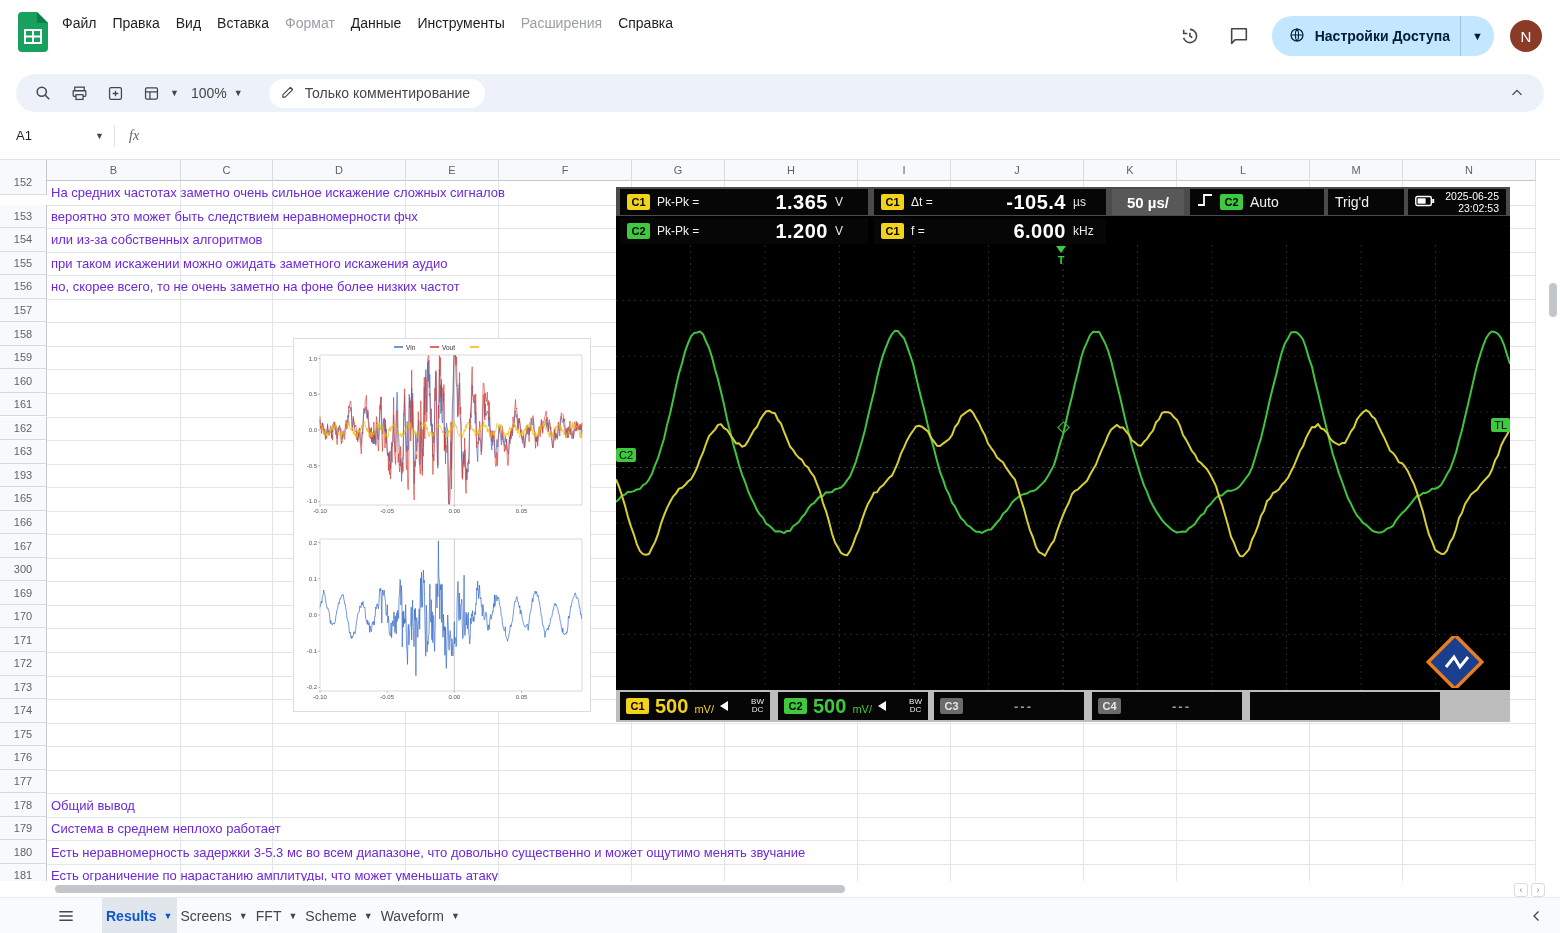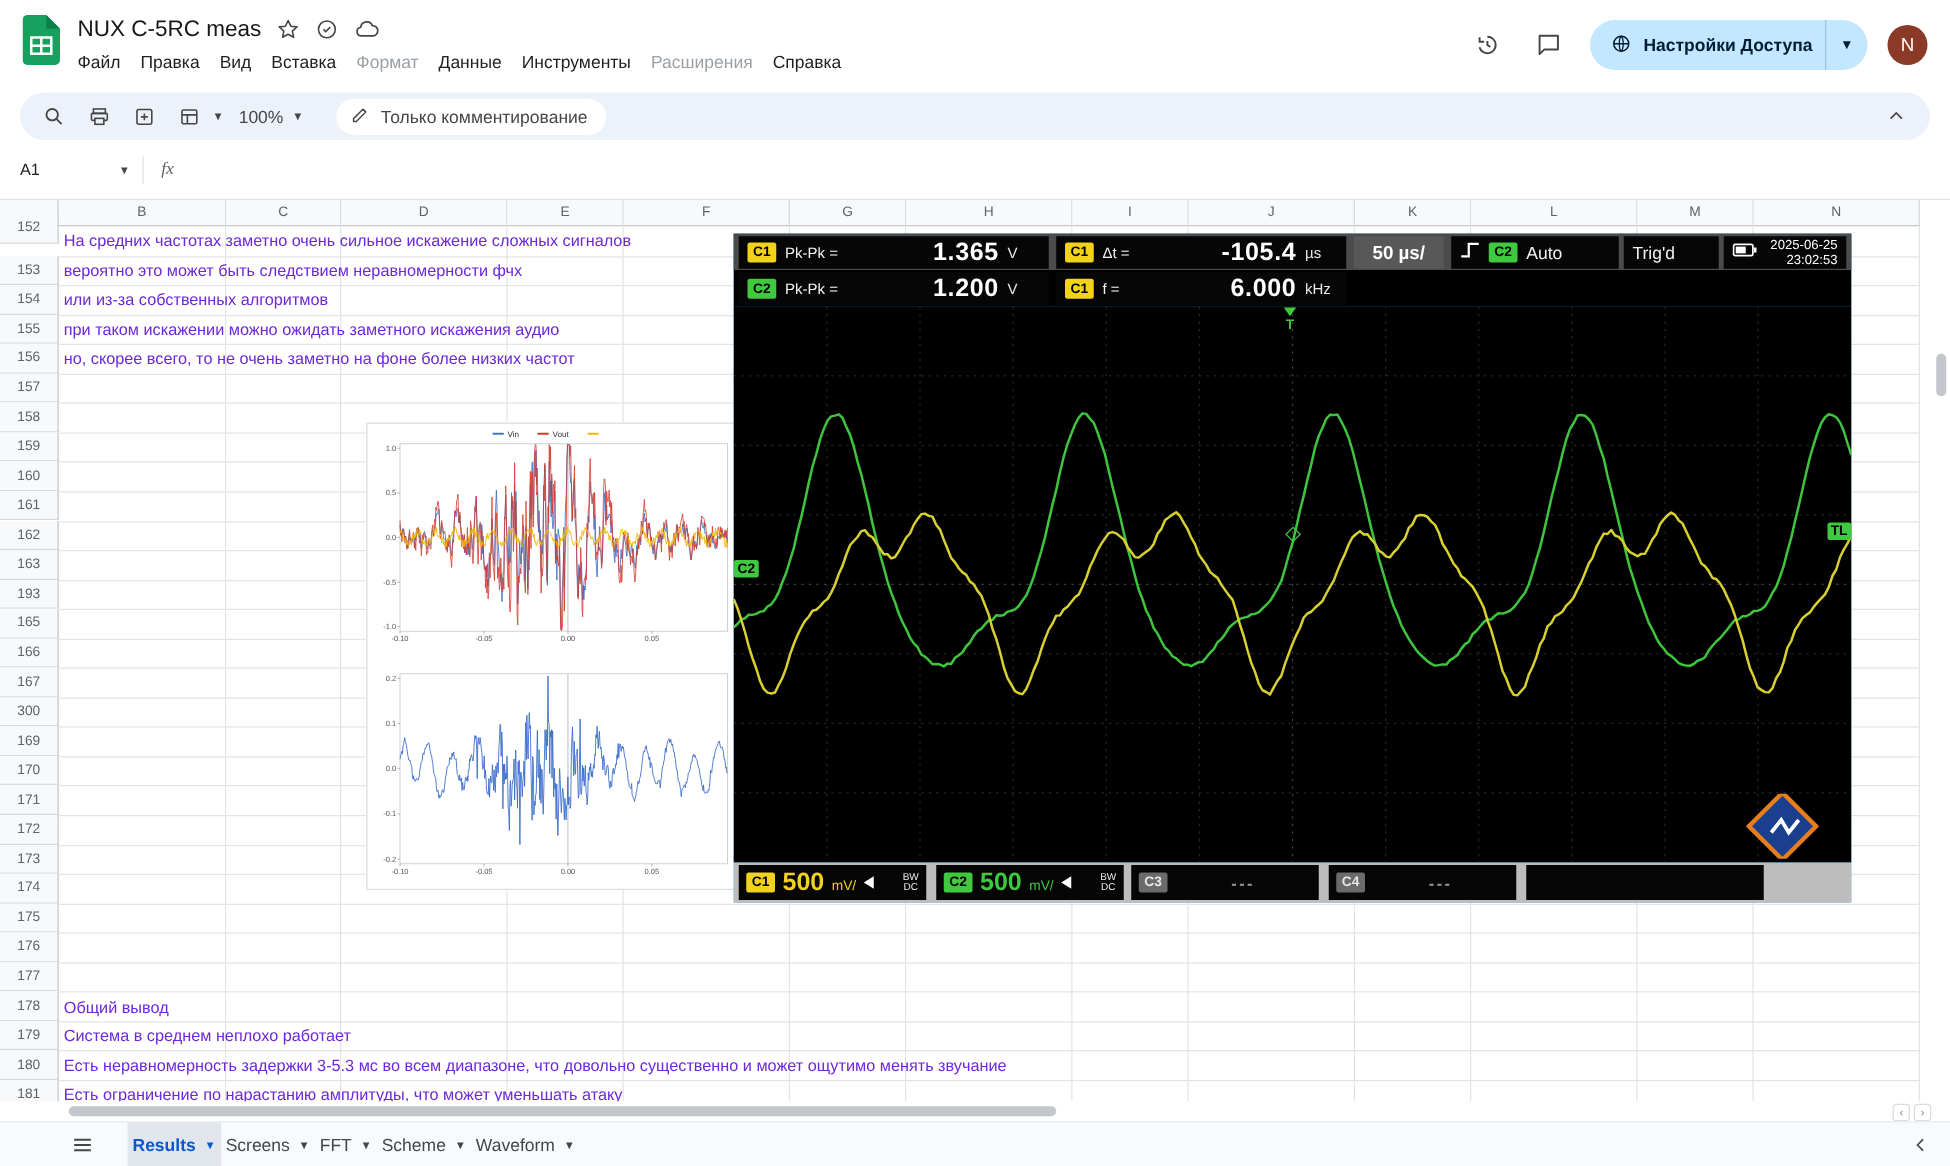--- a/index.html
+++ b/index.html
@@ -45,37 +45,37 @@
   .row-h{position:absolute;left:0;width:47px;background:#f8f9fa;border-right:1px solid #c4c9cd;border-bottom:1px solid #d7dbdf;display:flex;align-items:center;justify-content:center;font-size:11px;color:#5f6368;box-sizing:border-box;cursor:pointer;}
   .gl-v{position:absolute;width:1px;background:#e2e5e8;}
   .gl-h{position:absolute;height:1px;background:#e2e5e8;}
   .cell-text{position:absolute;left:51px;font-size:13px;color:#6d28d9;white-space:nowrap;display:flex;align-items:center;cursor:cell;}
 
   
   .chart-image{position:absolute;left:293px;top:178px;width:298px;height:374px;background:#fff;border:1px solid #d9dce0;box-sizing:border-box;cursor:pointer;}
   .chart-image svg{display:block;}
 
   
-  .scope{position:absolute;left:587px;top:27px;width:894px;height:535px;background:#0ea5e9;cursor:pointer;}
+  .scope{position:absolute;left:616px;top:27px;width:894px;height:535px;background:#22c55e;cursor:pointer;}
   .scope-hdr{position:absolute;top:0;left:0;right:0;height:58px;background:#000;}
   .hdr-gray{position:absolute;top:0;left:0;right:0;height:29px;background:#4b4b4b;}
   .shrow{position:absolute;left:0;right:0;height:26px;}
   .seg{position:absolute;top:0;bottom:0;background:#060606;display:flex;align-items:center;gap:7px;padding:0 7px;box-sizing:border-box;color:#fff;}
   .seg.plain{background:#585858;justify-content:center;}
   .badge{min-width:23px;height:16px;border-radius:2px;display:inline-flex;align-items:center;justify-content:center;font-size:11px;font-weight:bold;color:#000;padding:0 2px;box-sizing:border-box;}
   .badge.c1{background:#f2d21b;}
   .badge.c2{background:#3ec93e;}
   .badge.gray{background:#6b6b6b;color:#e6e6e6;}
   .mlabel{font-size:12px;color:#f2f2f2;}
   .mval{font-size:20px;font-weight:bold;margin-left:auto;letter-spacing:.5px;}
   .munit{font-size:12px;width:26px;color:#e8e8e8;}
   .tbval{font-size:15px;font-weight:bold;color:#fff;}
   .dt{margin-left:auto;font-size:10.5px;line-height:12px;color:#fff;text-align:right;}
   .scope-screen{position:absolute;top:58px;left:0;width:894px;height:445px;background:#000;}
-  .tag{position:absolute;background:#3ec93e;color:#000;font-size:11px;font-weight:bold;padding:1px 3px;border-radius:2px;line-height:12px;text-align:right;}
+  .tag{position:absolute;background:#3ec93e;color:#000;font-size:11px;font-weight:normal;padding:1px 3px;border-radius:2px;line-height:12px;text-align:right;}
   .tagL{left:0;top:203px;}
   .tagR{right:0;top:173px;}
   .tagT{position:absolute;left:440px;top:1px;display:flex;flex-direction:column;align-items:center;color:#3ec93e;font-size:11px;font-weight:bold;gap:1px;}
   .tri{width:0;height:0;border-left:5px solid transparent;border-right:5px solid transparent;border-top:7px solid #3ec93e;}
   .trigcross{position:absolute;left:443px;top:178px;width:7px;height:7px;border:1px solid #3ec93e;transform:rotate(45deg);}
   .scope-bot{position:absolute;bottom:0;left:0;right:0;height:32px;background:#bdbdbd;}
   .bseg{position:absolute;top:2px;bottom:2px;background:#060606;display:flex;align-items:center;gap:6px;padding:0 6px;box-sizing:border-box;}
   .scale{font-size:20px;font-weight:bold;}
   .unitTxt{font-size:11px;margin-top:5px;}
   .offmark{width:0;height:0;border-top:5px solid transparent;border-bottom:5px solid transparent;border-right:8px solid #fff;}
@@ -105,39 +105,20 @@
     <div class="logo">
       <svg width="30" height="40" viewBox="0 0 30 40">
           <path d="M19 0H4a4 4 0 0 0-4 4v32a4 4 0 0 0 4 4h22a4 4 0 0 0 4-4V11L19 0z" fill="#17a05e"></path>
           <path d="M19 0v11h11L19 0z" fill="#0c8049"></path>
           <rect x="7" y="18" width="16" height="13" fill="none" stroke="#fff" stroke-width="2"></rect>
           <line x1="7" y1="24.5" x2="23" y2="24.5" stroke="#fff" stroke-width="2"></line>
           <line x1="15" y1="18" x2="15" y2="31" stroke="#fff" stroke-width="2"></line>
         </svg>
     </div>
     <div class="title-area">
-      <div class="title-row">
-        <span class="doc-title">NUX C-5RC meas</span>
-        <span class="t-icon">
-          <svg viewBox="0 0 24 24" width="19" height="19">
-              <path d="M12 3l2.7 5.8 6.3.7-4.7 4.3 1.3 6.2L12 16.9 6.4 20l1.3-6.2L3 9.5l6.3-.7z" fill="none" stroke="#444746" stroke-width="1.6" stroke-linejoin="round"></path>
-            </svg>
-        </span>
-        <span class="t-icon">
-          <svg viewBox="0 0 24 24" width="19" height="19">
-              <circle cx="12" cy="12" r="8.5" fill="none" stroke="#444746" stroke-width="1.6"></circle>
-              <path d="M8.5 12l2.3 2.3 4.7-4.6" fill="none" stroke="#444746" stroke-width="1.6"></path>
-            </svg>
-        </span>
-        <span class="t-icon">
-          <svg viewBox="0 0 24 24" width="21" height="21">
-              <path d="M7 18a4 4 0 0 1-.6-7.95A5.5 5.5 0 0 1 17 8.6 4.2 4.2 0 0 1 17.5 18H7z" fill="none" stroke="#444746" stroke-width="1.6" stroke-linejoin="round"></path>
-            </svg>
-        </span>
-      </div>
       <nav class="menubar" id="menubar">
           <span class="menu-item">Файл</span>
           <span class="menu-item">Правка</span>
           <span class="menu-item">Вид</span>
           <span class="menu-item">Вставка</span>
           <span class="menu-item disabled">Формат</span>
           <span class="menu-item">Данные</span>
           <span class="menu-item">Инструменты</span>
           <span class="menu-item disabled">Расширения</span>
           <span class="menu-item">Справка</span>

